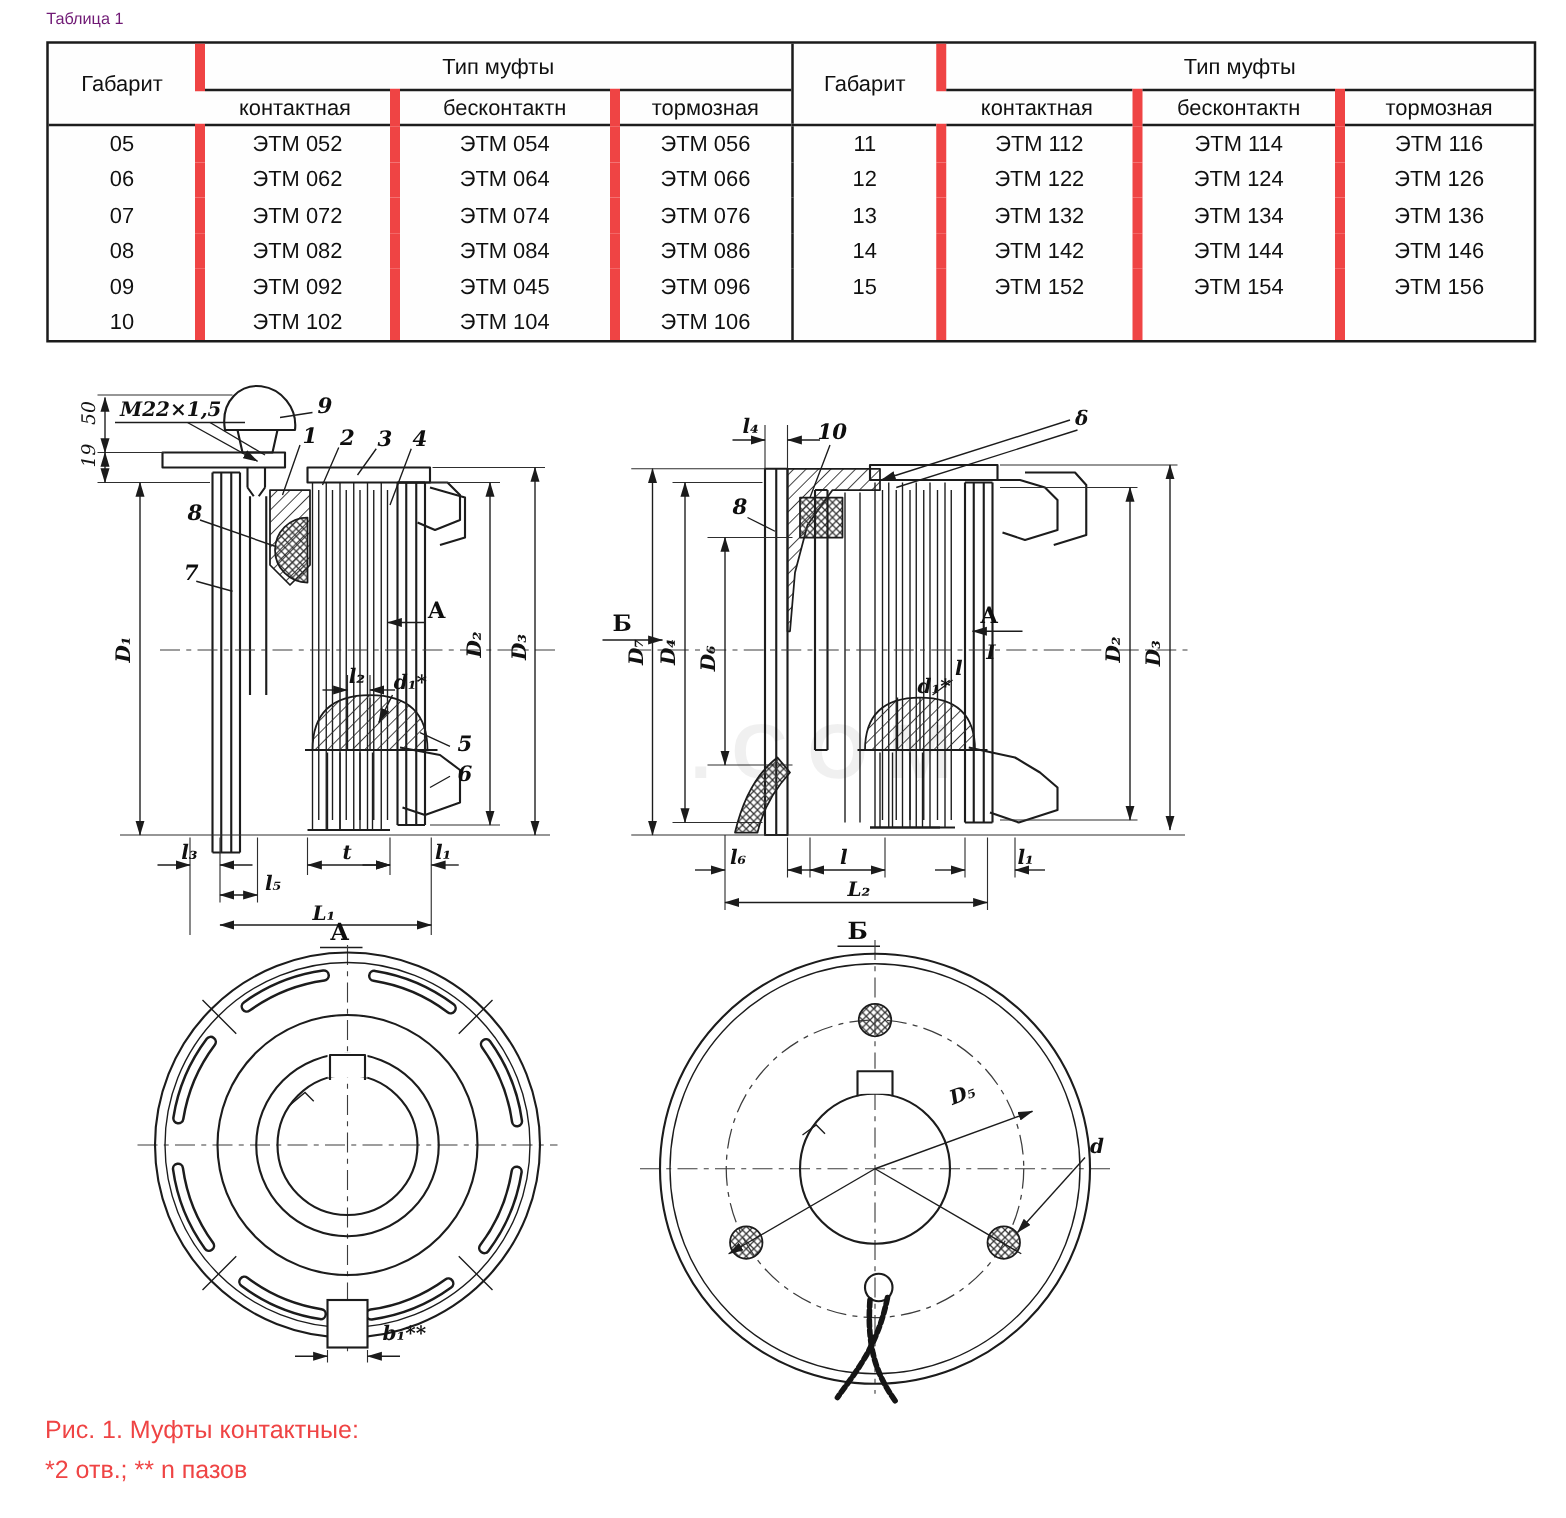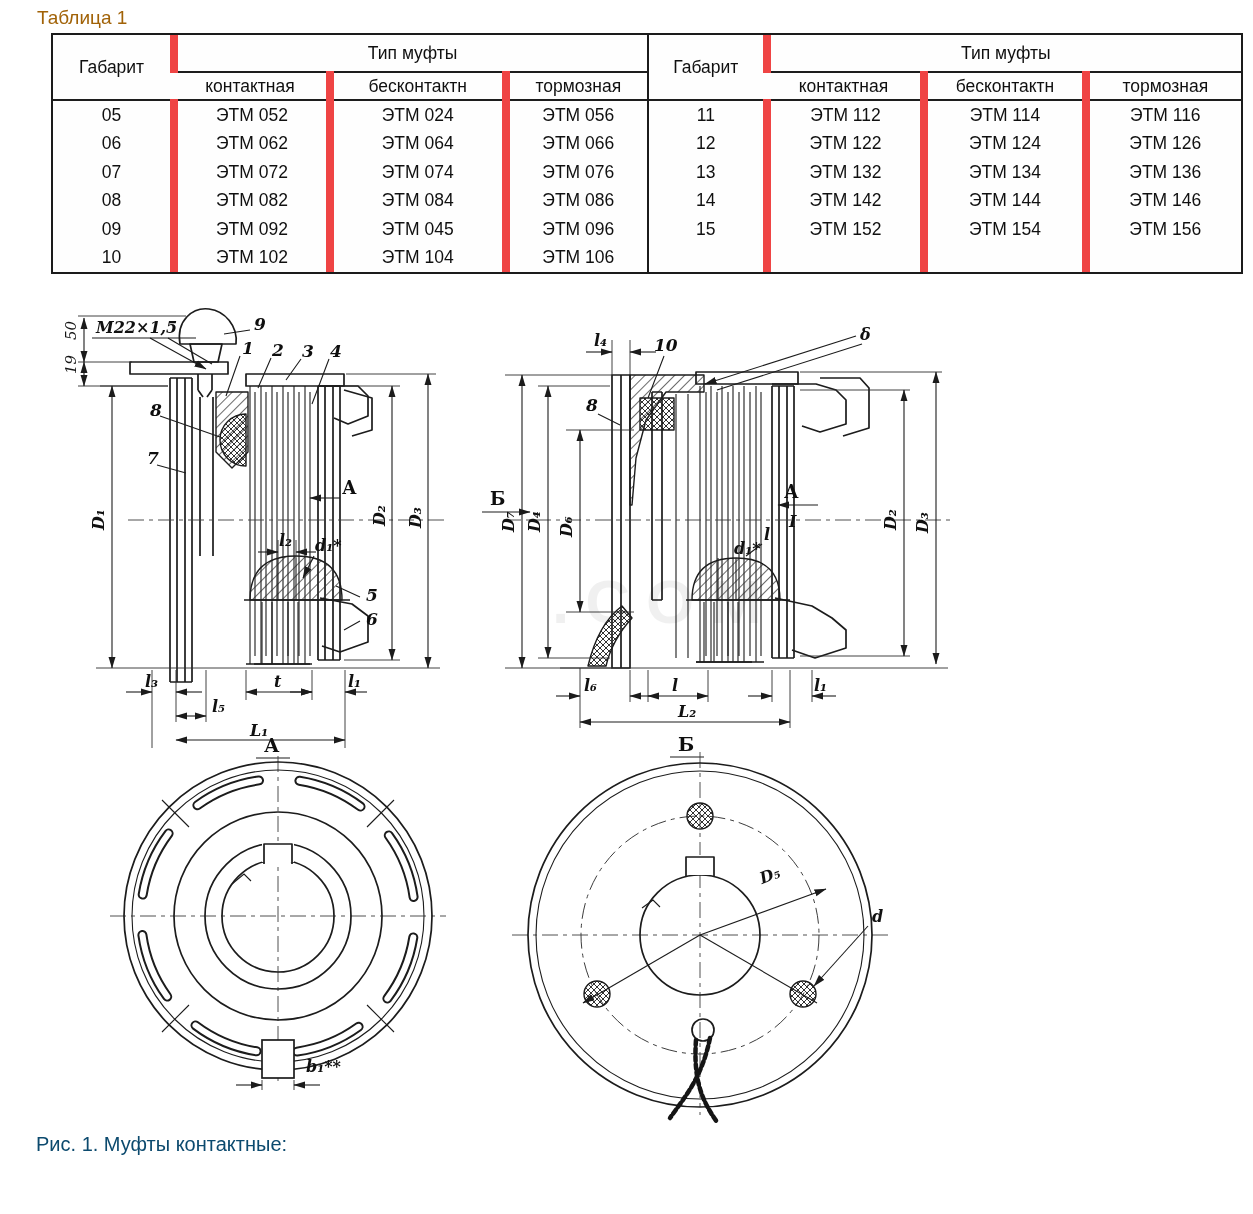--- a/index.html
+++ b/index.html
@@ -1,31 +1,31 @@
 <!DOCTYPE html>
 <html><head>
 <meta charset="utf-8">
 <style>
   html,body{margin:0;padding:0}
   body{width:1253px;height:1214px;background:#ffffff;position:relative;overflow:hidden;
        font-family:"Liberation Sans",sans-serif;color:#111}
-  .title{position:absolute;left:37px;top:7px;font-size:19px;color:#a16207}
-  .tbl-wrap{position:absolute;left:51px;top:33px;width:1188px;display:flex;
+  .title{position:absolute;left:37px;top:7px;font-size:13px;color:#701a75}
+  .tbl-wrap{position:absolute;left:37px;top:33px;width:1188px;display:flex;
             border:2.5px solid #1b1b1b;background:#fefefe}
   table.t{border-collapse:collapse;width:50%;table-layout:fixed}
   table.t2{border-left:2.2px solid #1b1b1b}
   .t th,.t td{border-left:8px solid #ef4444;font-weight:400;text-align:center;
               padding:0;font-size:17.5px;color:#101010;white-space:nowrap}
   .t th:first-child,.t td:first-child{border-left:none}
   .t thead tr.r1 th{height:36px}
   .t thead tr.r2 th{height:26px}
   .t thead th{border-bottom:2px solid #1d1d1d}
   .t th.tip{border-bottom:2px solid #1d1d1d}
   .t tbody td{height:28.5px}
-  .cap{position:absolute;font-size:20px;line-height:32px;color:#0c4a6e}
+  .cap{position:absolute;font-size:20px;line-height:32px;color:#ef4444}
   .wm{position:absolute;left:552px;top:566px;font-size:62px;font-weight:700;
       letter-spacing:16px;color:#000;opacity:.055;pointer-events:none}
   svg{position:absolute;left:0;top:288px}
   svg text{user-select:none}
   .s{stroke:#1c1c1c;stroke-width:1.7;fill:none;stroke-linejoin:round}
   .s2{stroke:#1c1c1c;stroke-width:1.1;fill:none}
   .xl{stroke:#2e2e2e;stroke-width:.9;fill:none}
   .dl{stroke:#1c1c1c;stroke-width:1.1;fill:none}
   .ld{stroke:#1c1c1c;stroke-width:1.1;fill:none}
   .ch{stroke:#3d3d3d;stroke-width:.9;fill:none;stroke-dasharray:16 5 4 5}
@@ -63,21 +63,21 @@
       <tr class="r2">
         <th>контактная</th>
         <th>бесконтактн</th>
         <th>тормозная</th>
       </tr>
     </thead>
     <tbody>
       <tr>
           <td>05</td>
           <td>ЭТМ 052</td>
-          <td>ЭТМ 024</td>
+          <td>ЭТМ 054</td>
           <td>ЭТМ 056</td>
         </tr>
       <tr>
           <td>06</td>
           <td>ЭТМ 062</td>
           <td>ЭТМ 064</td>
           <td>ЭТМ 066</td>
         </tr>
       <tr>
           <td>07</td>
@@ -355,15 +355,16 @@
     <circle class="s" cx="703" cy="1030" r="11"></circle>
     <path class="wire" d="M710,1038C702,1078 684,1098 670,1118"></path>
     <path class="wire" d="M696,1040C693,1082 703,1102 717,1122"></path>
   </g>
 </svg>
 
 <div class="wm">.COM</div>
 
 <div class="cap" style="left:36px;top:1128px">
   <div>Рис. 1. Муфты контактные:</div>
+  <div>*2 отв.; ** n пазов</div>
 </div>
 <div class="cap" style="left:517px;top:1128px">
 </div>
 
 </body></html>

